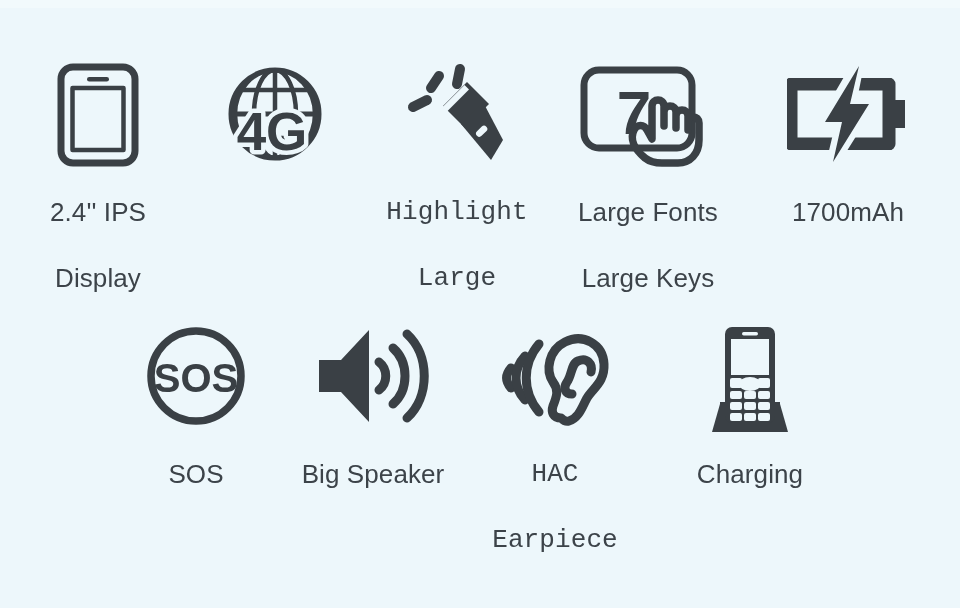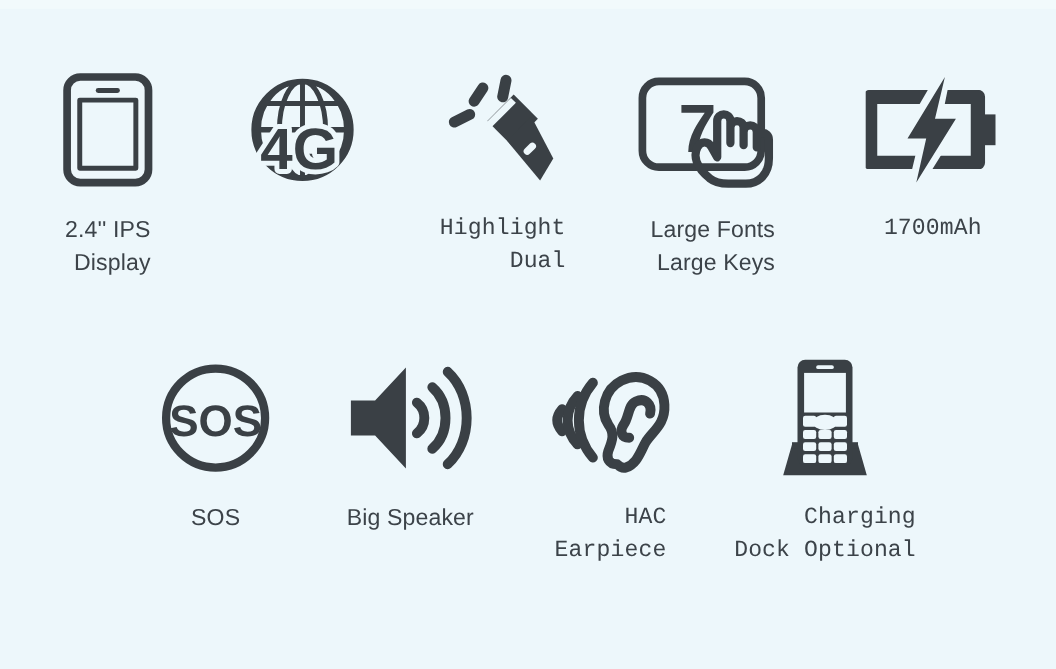--- a/index.html
+++ b/index.html
@@ -54,42 +54,41 @@
     display: flex;
     flex-direction: column;
     align-items: center;
     justify-content: flex-start;
     box-sizing: border-box;
   }
   .cell.c0 { width: 176px; }
   .cell.c1 { width: 178px; }
   .cell.c2 { width: 186px; font-family: Liberation Mono, monospace; }
   .cell.c3 { width: 196px; }
-  .cell.c4 { width: 204px; font-family: Liberation Mono, monospace; }
+  .cell.c4 { width: 204px; }
 
   .icon-wrap {
     height: 112px;
     display: flex;
-    align-items: center;
     justify-content: center;
   }
   .icon-wrap svg {
     display: block;
     overflow: visible;
   }
   .label {
     margin-top: 20px;
-    text-align: right;
-    font-size: 21px;
+    text-align: center;
+    font-size: 26px;
     line-height: 1.42;
     letter-spacing: 0.1px;
     color: #3c4349;
     white-space: nowrap;
   }
-  .label .l2 { display: block; }
+  .label .l2 { display: block; margin-top: 29px; }
   .ink { fill: #3a4045; }
   .ink-stroke {
     fill: none;
     stroke: #3a4045;
     stroke-linecap: round;
     stroke-linejoin: round;
   }
 </style>
 </head>
 <body>
@@ -157,21 +156,21 @@
 
             <path d="M35 47.5 L59.5 23 L64 27.5 L39.5 52 Z" fill="#edf7fb"></path>
 
             <path d="M56 62 L78 40 L98 78 L86 98 Z" class="ink"></path>
 
             <rect x="70" y="66" width="13" height="6.5" rx="3.2" fill="#edf7fb" transform="rotate(-44 76.5 69)"></rect>
           </svg>
         </div>
         <div class="label">
           <span>Highlight</span>
-          <span class="l2">Dual</span>
+          <span class="l2">Large</span>
         </div>
       </div>
 
       <div class="cell c3">
         <div class="icon-wrap">
           <svg width="140" height="104" viewBox="0 0 140 104" aria-hidden="true">
 
             <rect x="6" y="8" width="108" height="78" rx="15" ry="15" class="ink-stroke" stroke-width="7"></rect>
 
             <text x="56" y="72" text-anchor="middle" font-family="'Liberation Sans','DejaVu Sans',sans-serif" font-size="62" font-weight="bold" class="ink">7</text>
@@ -317,19 +316,18 @@
               <rect x="50" y="78" width="12" height="8" rx="2"></rect>
               <rect x="64" y="78" width="12" height="8" rx="2"></rect>
               <rect x="36" y="89" width="12" height="8" rx="2"></rect>
               <rect x="50" y="89" width="12" height="8" rx="2"></rect>
               <rect x="64" y="89" width="12" height="8" rx="2"></rect>
             </g>
           </svg>
         </div>
         <div class="label">
           <span>Charging</span>
-          <span class="l2">Dock Optional</span>
         </div>
       </div>
     </div>
 
   </div>
 </div>
 
 </body></html>

